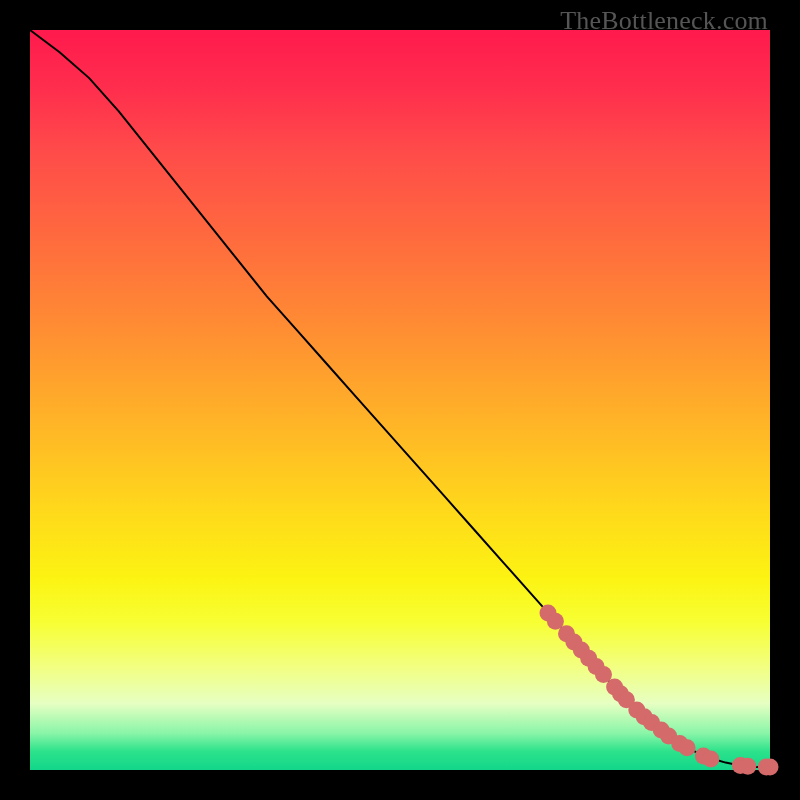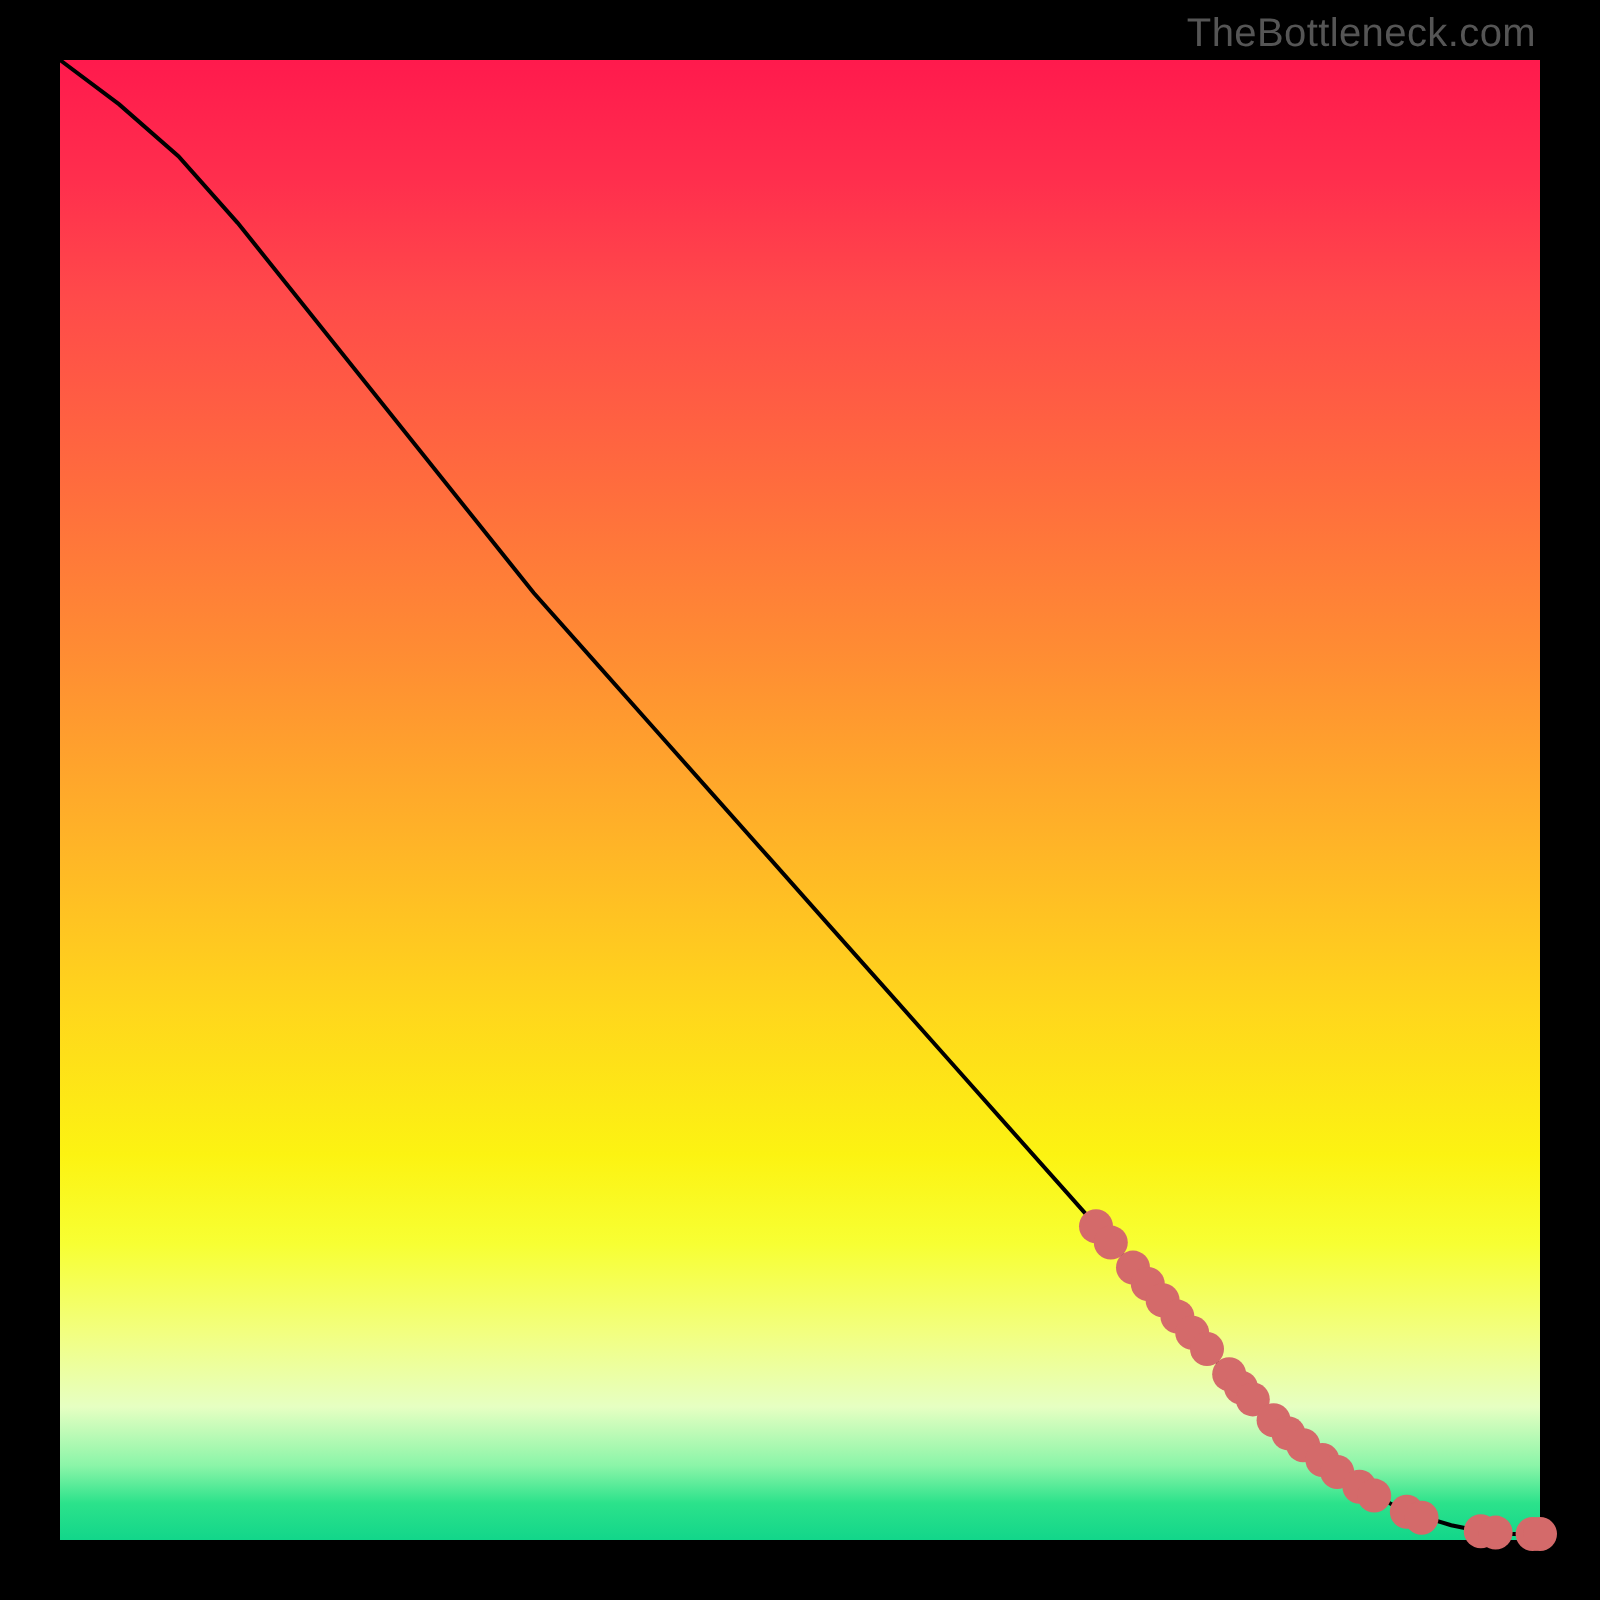--- a/index.html
+++ b/index.html
@@ -38,23 +38,24 @@
       #8AF5A8 95%,
       #2CE28B 97.5%,
       #12D68A 100%
     );
   }
   .watermark {
     position: absolute;
     top: 6px;
     right: 32px;
     color: #555;
-    font-size: 20px;
+    font-size: 26px;
     font-weight: 500;
     letter-spacing: 0.2px;
+    font-family: Liberation Serif, serif;
   }
   svg.curve {
     position: absolute;
     left: 30px;
     top: 30px;
     width: 740px;
     height: 740px;
     overflow: visible;
   }
   .line-path {

